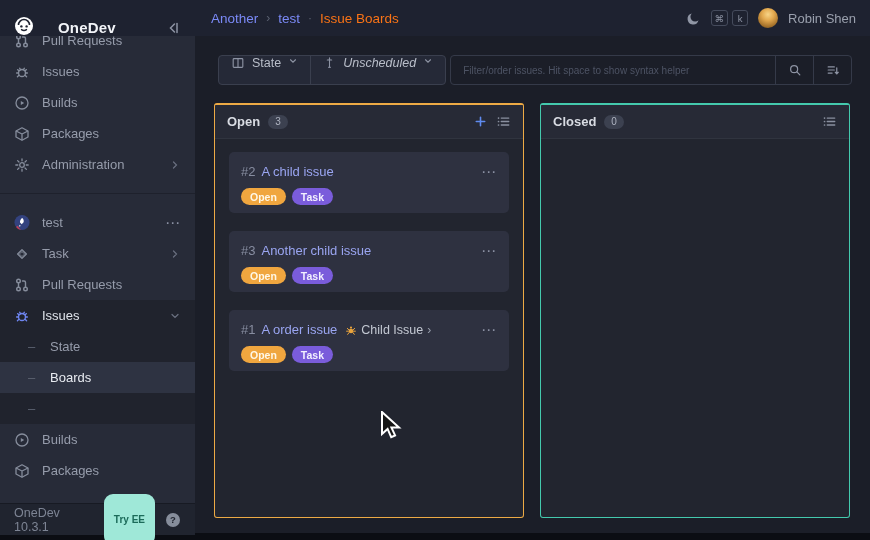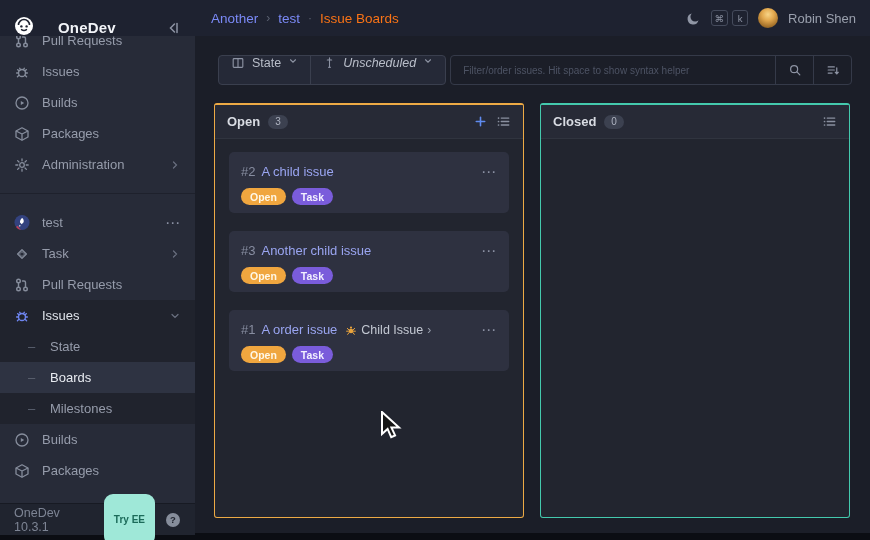--- a/index.html
+++ b/index.html
@@ -245,21 +245,20 @@
           <div class="srow subrow">
             <span class="dash">–</span>
             <span class="slabel">State</span>
           </div>
           <div class="srow subrow current">
             <span class="dash">–</span>
             <span class="slabel">Boards</span>
           </div>
           <div class="srow subrow">
             <span class="dash">–</span>
-            <span class="slabel">Milestones</span>
           </div>
         </div>
 
         <div class="srow">
           <span class="sicon">
               <svg width="16" height="16" viewBox="0 0 16 16" fill="none" stroke="currentColor" stroke-width="1.3">
                 <circle cx="8" cy="8" r="6"></circle>
                 <path d="M6.8 5.9v4.2L10.2 8z" fill="currentColor" stroke="none"></path>
               </svg>
             </span>

